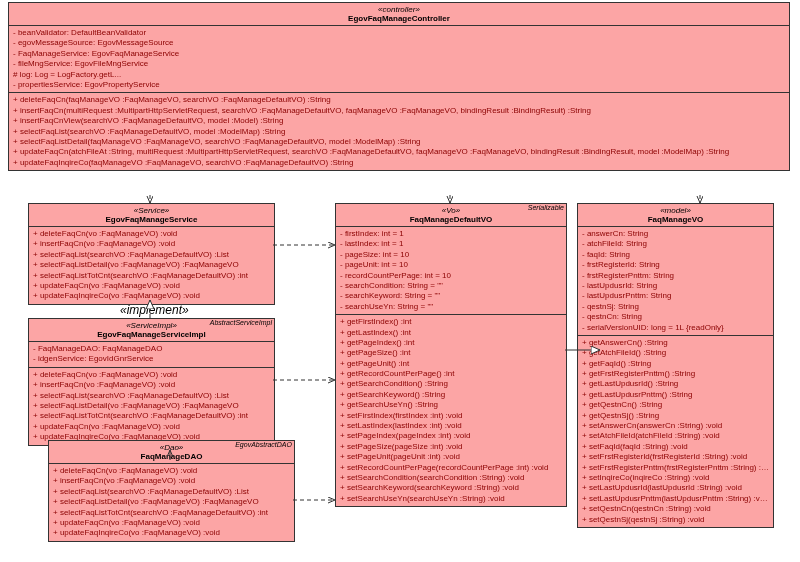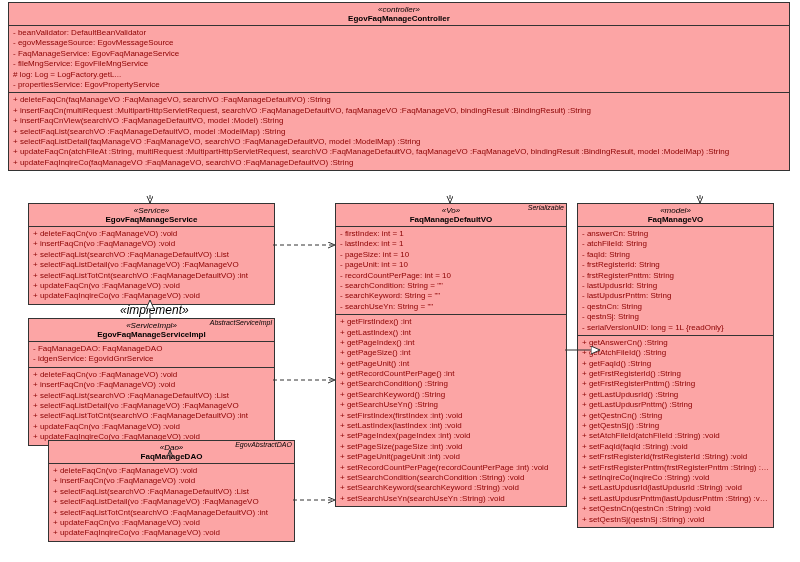--- a/index.html
+++ b/index.html
@@ -122,34 +122,34 @@
 <div class="cls" style="left:577px;top:203px;width:195px">
   <div class="hdr"><span class="stereo">«model»</span><br><span>FaqManageVO</span></div>
   <div class="sec">
       <div class="mem priv">answerCn: String</div>
       <div class="mem priv">atchFileId: String</div>
       <div class="mem priv">faqId: String</div>
       <div class="mem priv">frstRegisterId: String</div>
       <div class="mem priv">frstRegisterPnttm: String</div>
       <div class="mem priv">lastUpdusrId: String</div>
       <div class="mem priv">lastUpdusrPnttm: String</div>
+      <div class="mem priv">qestnSj: String</div>
       <div class="mem priv">qestnCn: String</div>
-      <div class="mem priv">qestnSj: String</div>
       <div class="mem priv">serialVersionUID: long = 1L {readOnly}</div>
     </div>
   <div class="sec">
       <div class="mem pub">getAnswerCn() :String</div>
       <div class="mem pub">getAtchFileId() :String</div>
       <div class="mem pub">getFaqId() :String</div>
-      <div class="mem pub">getFrstRegisterId() :String</div>
       <div class="mem pub">getFrstRegisterPnttm() :String</div>
       <div class="mem pub">getLastUpdusrId() :String</div>
       <div class="mem pub">getLastUpdusrPnttm() :String</div>
       <div class="mem pub">getQestnCn() :String</div>
       <div class="mem pub">getQestnSj() :String</div>
+      <div class="mem pub">setAnswerCn(answerCn :String) :void</div>
       <div class="mem pub">setAtchFileId(atchFileId :String) :void</div>
       <div class="mem pub">setFaqId(faqId :String) :void</div>
       <div class="mem pub">setFrstRegisterId(frstRegisterId :String) :void</div>
       <div class="mem pub">setFrstRegisterPnttm(frstRegisterPnttm :String) :void</div>
       <div class="mem pub">setInqireCo(inqireCo :String) :void</div>
       <div class="mem pub">setLastUpdusrId(lastUpdusrId :String) :void</div>
       <div class="mem pub">setLastUpdusrPnttm(lastUpdusrPnttm :String) :void</div>
       <div class="mem pub">setQestnCn(qestnCn :String) :void</div>
       <div class="mem pub">setQestnSj(qestnSj :String) :void</div>
     </div>

